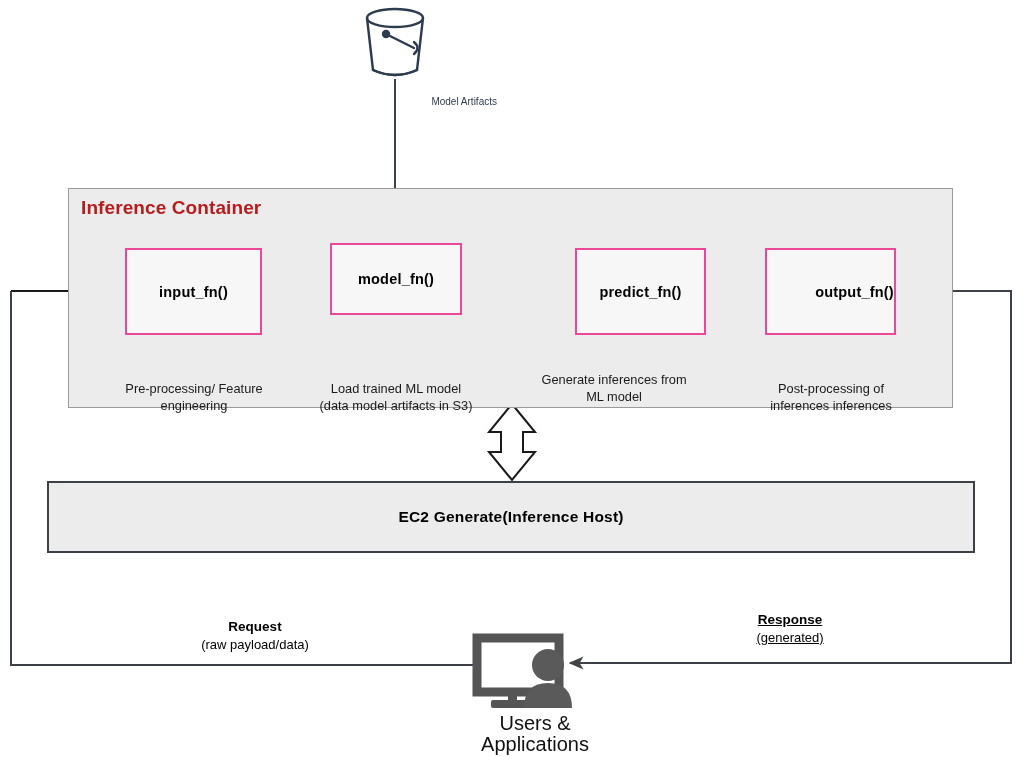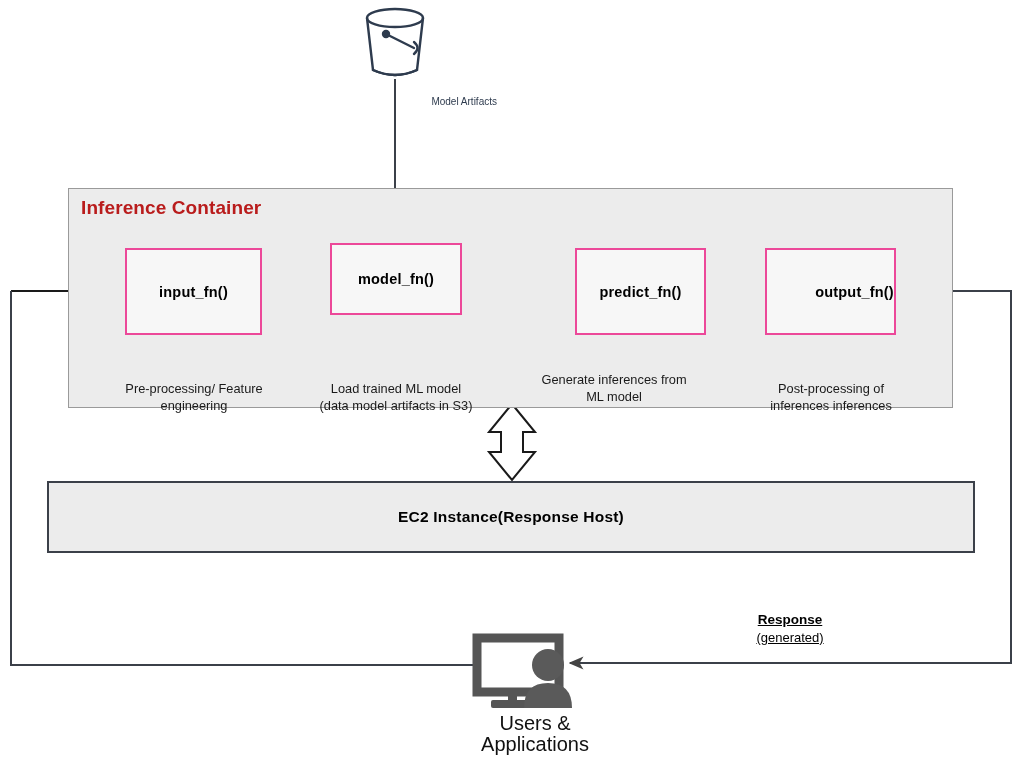--- a/index.html
+++ b/index.html
@@ -227,23 +227,27 @@
   <div class="fn-caption" style="left:517px; top:328px; width:194px;">Generate inferences from
 ML model</div>
 
   <div class="fn-box" style="left:765px; top:248px; width:131px; height:87px;padding-left:48px;">
     <span>output_fn()</span>
   </div>
   <div class="fn-caption" style="left:738px; top:337px; width:186px;">Post-processing of
 inferences inferences</div>
 
   <div class="abs" id="ec2-bar">
-    <span>EC2 Instance(Response Host)</span>
-  </div>
-
+    <span>EC2 Generate(Inference Host)</span>
+  </div>
+
+  <div class="flow-label" style="left:145px; top:618px; width:220px;">
+    <span class="lbl-title">Request</span>
+    <span class="lbl-sub">(raw payload/data)</span>
+  </div>
 
   <div class="flow-label" style="left:680px; top:611px; width:220px;text-decoration:underline;">
     <span class="lbl-title">Response</span>
     <span class="lbl-sub">(generated)</span>
   </div>
 
   <div id="users-label">Users &amp;
 Applications</div>
 
 </div>

